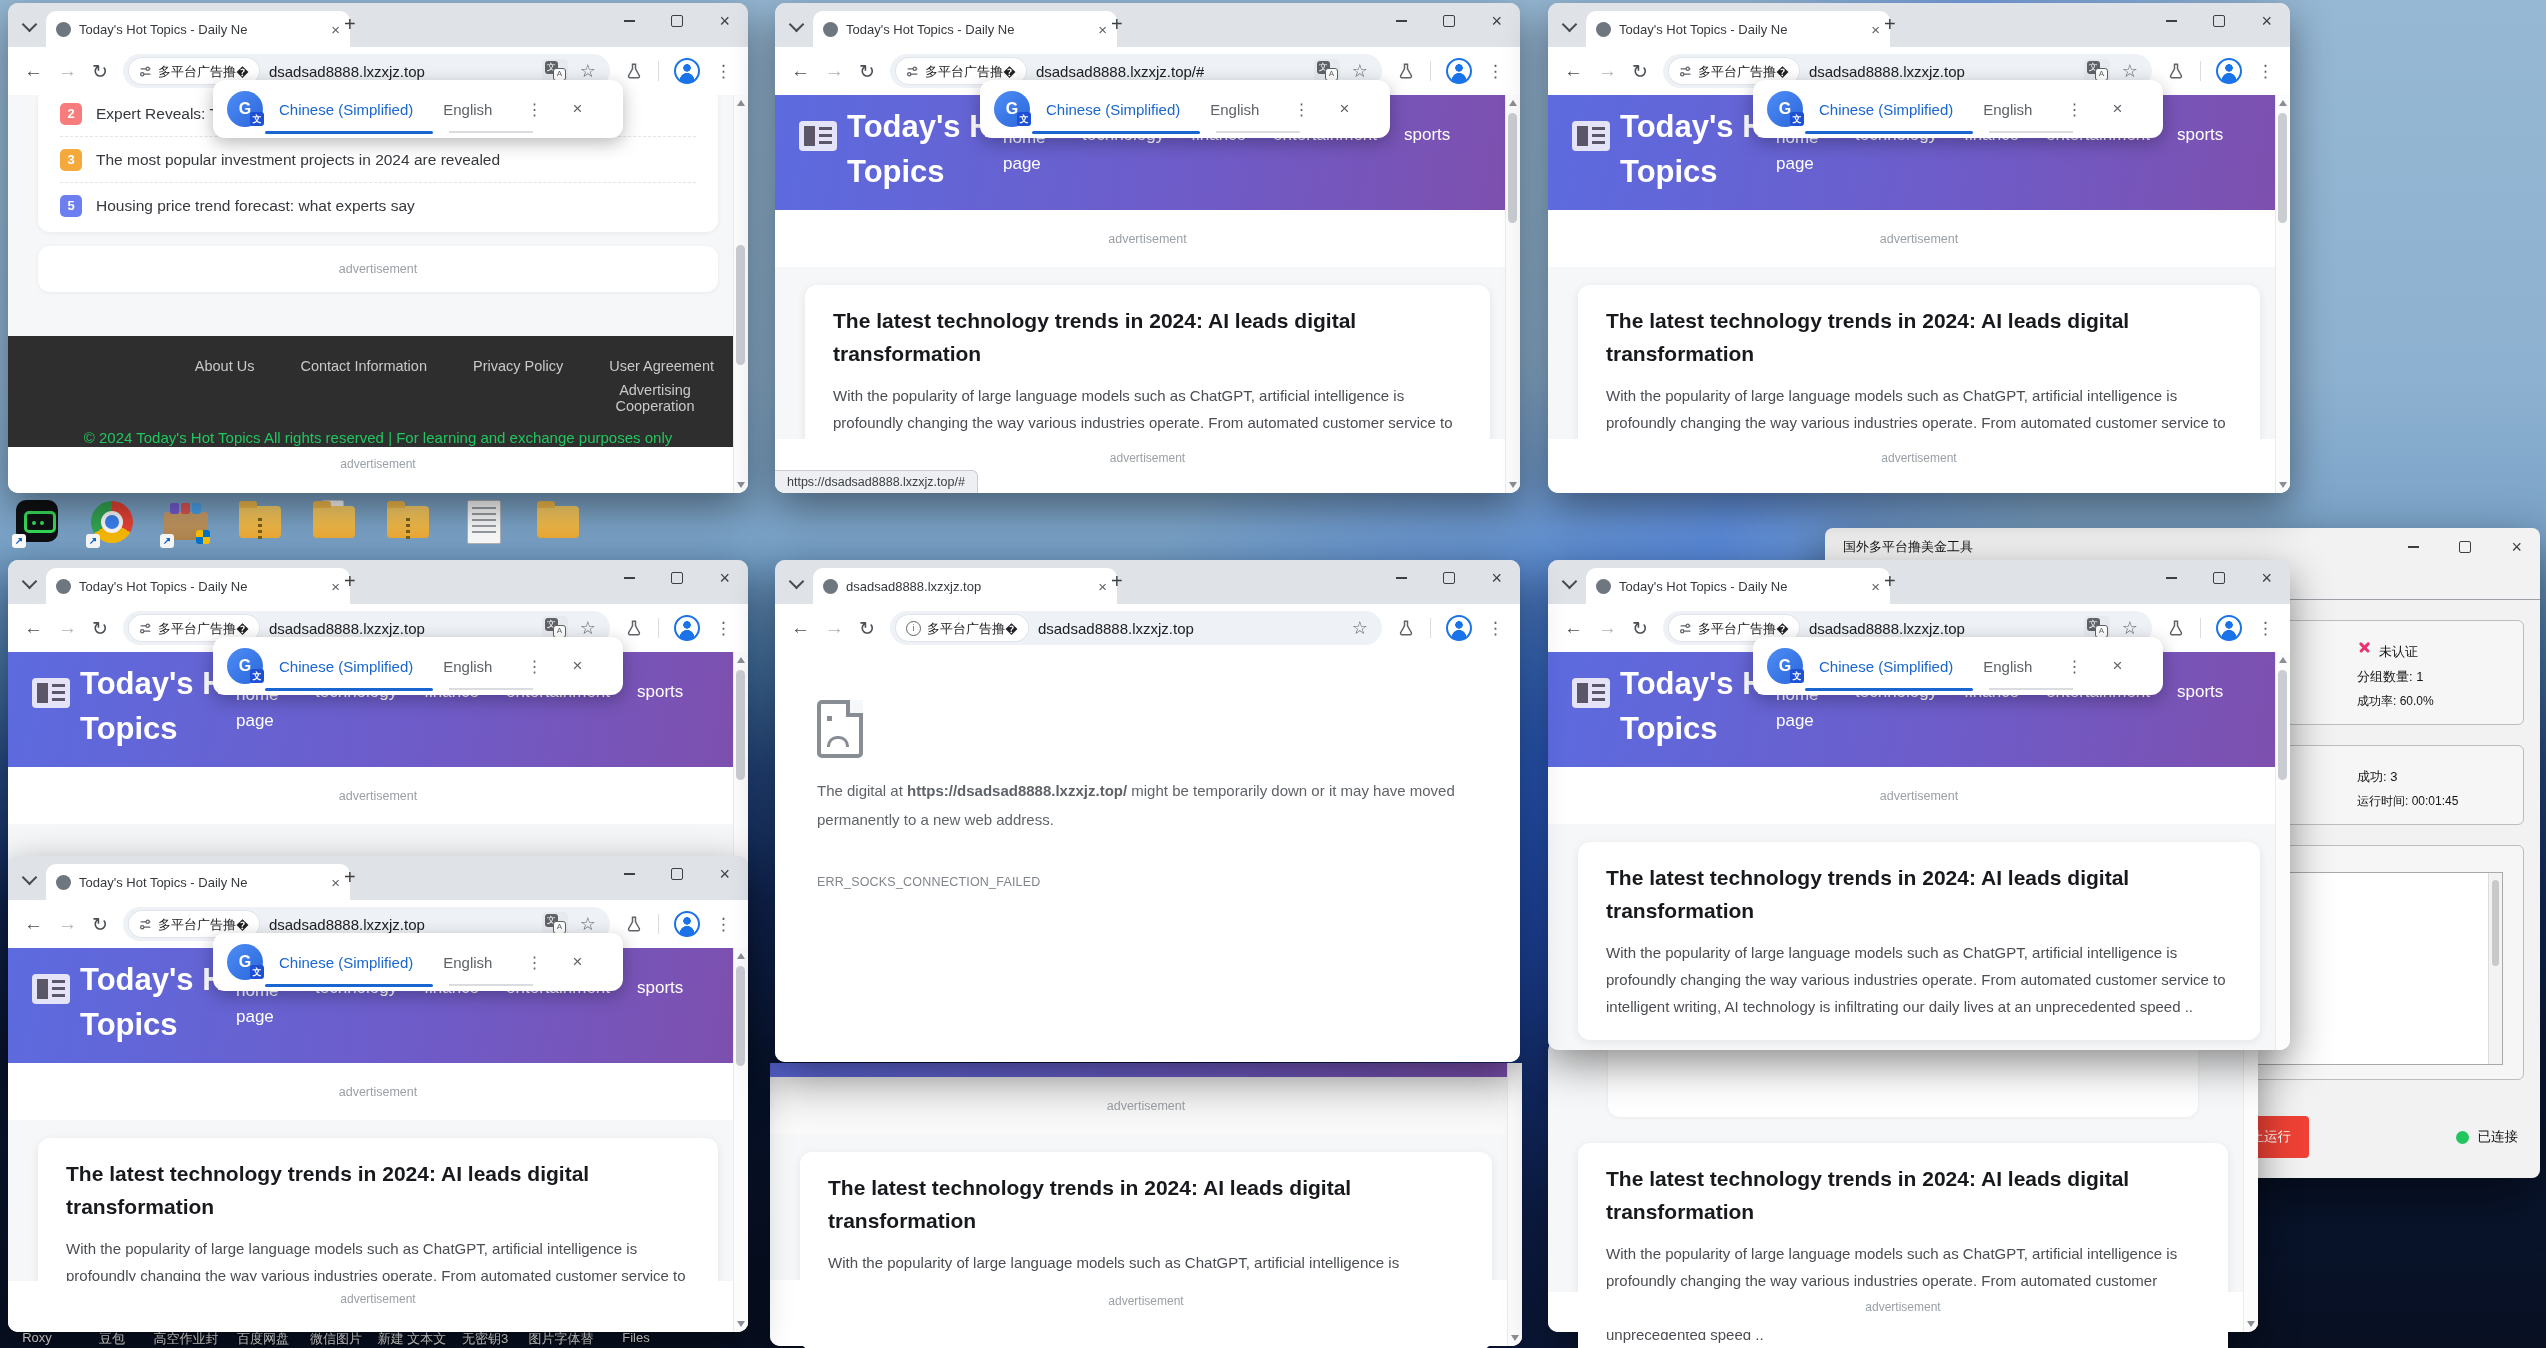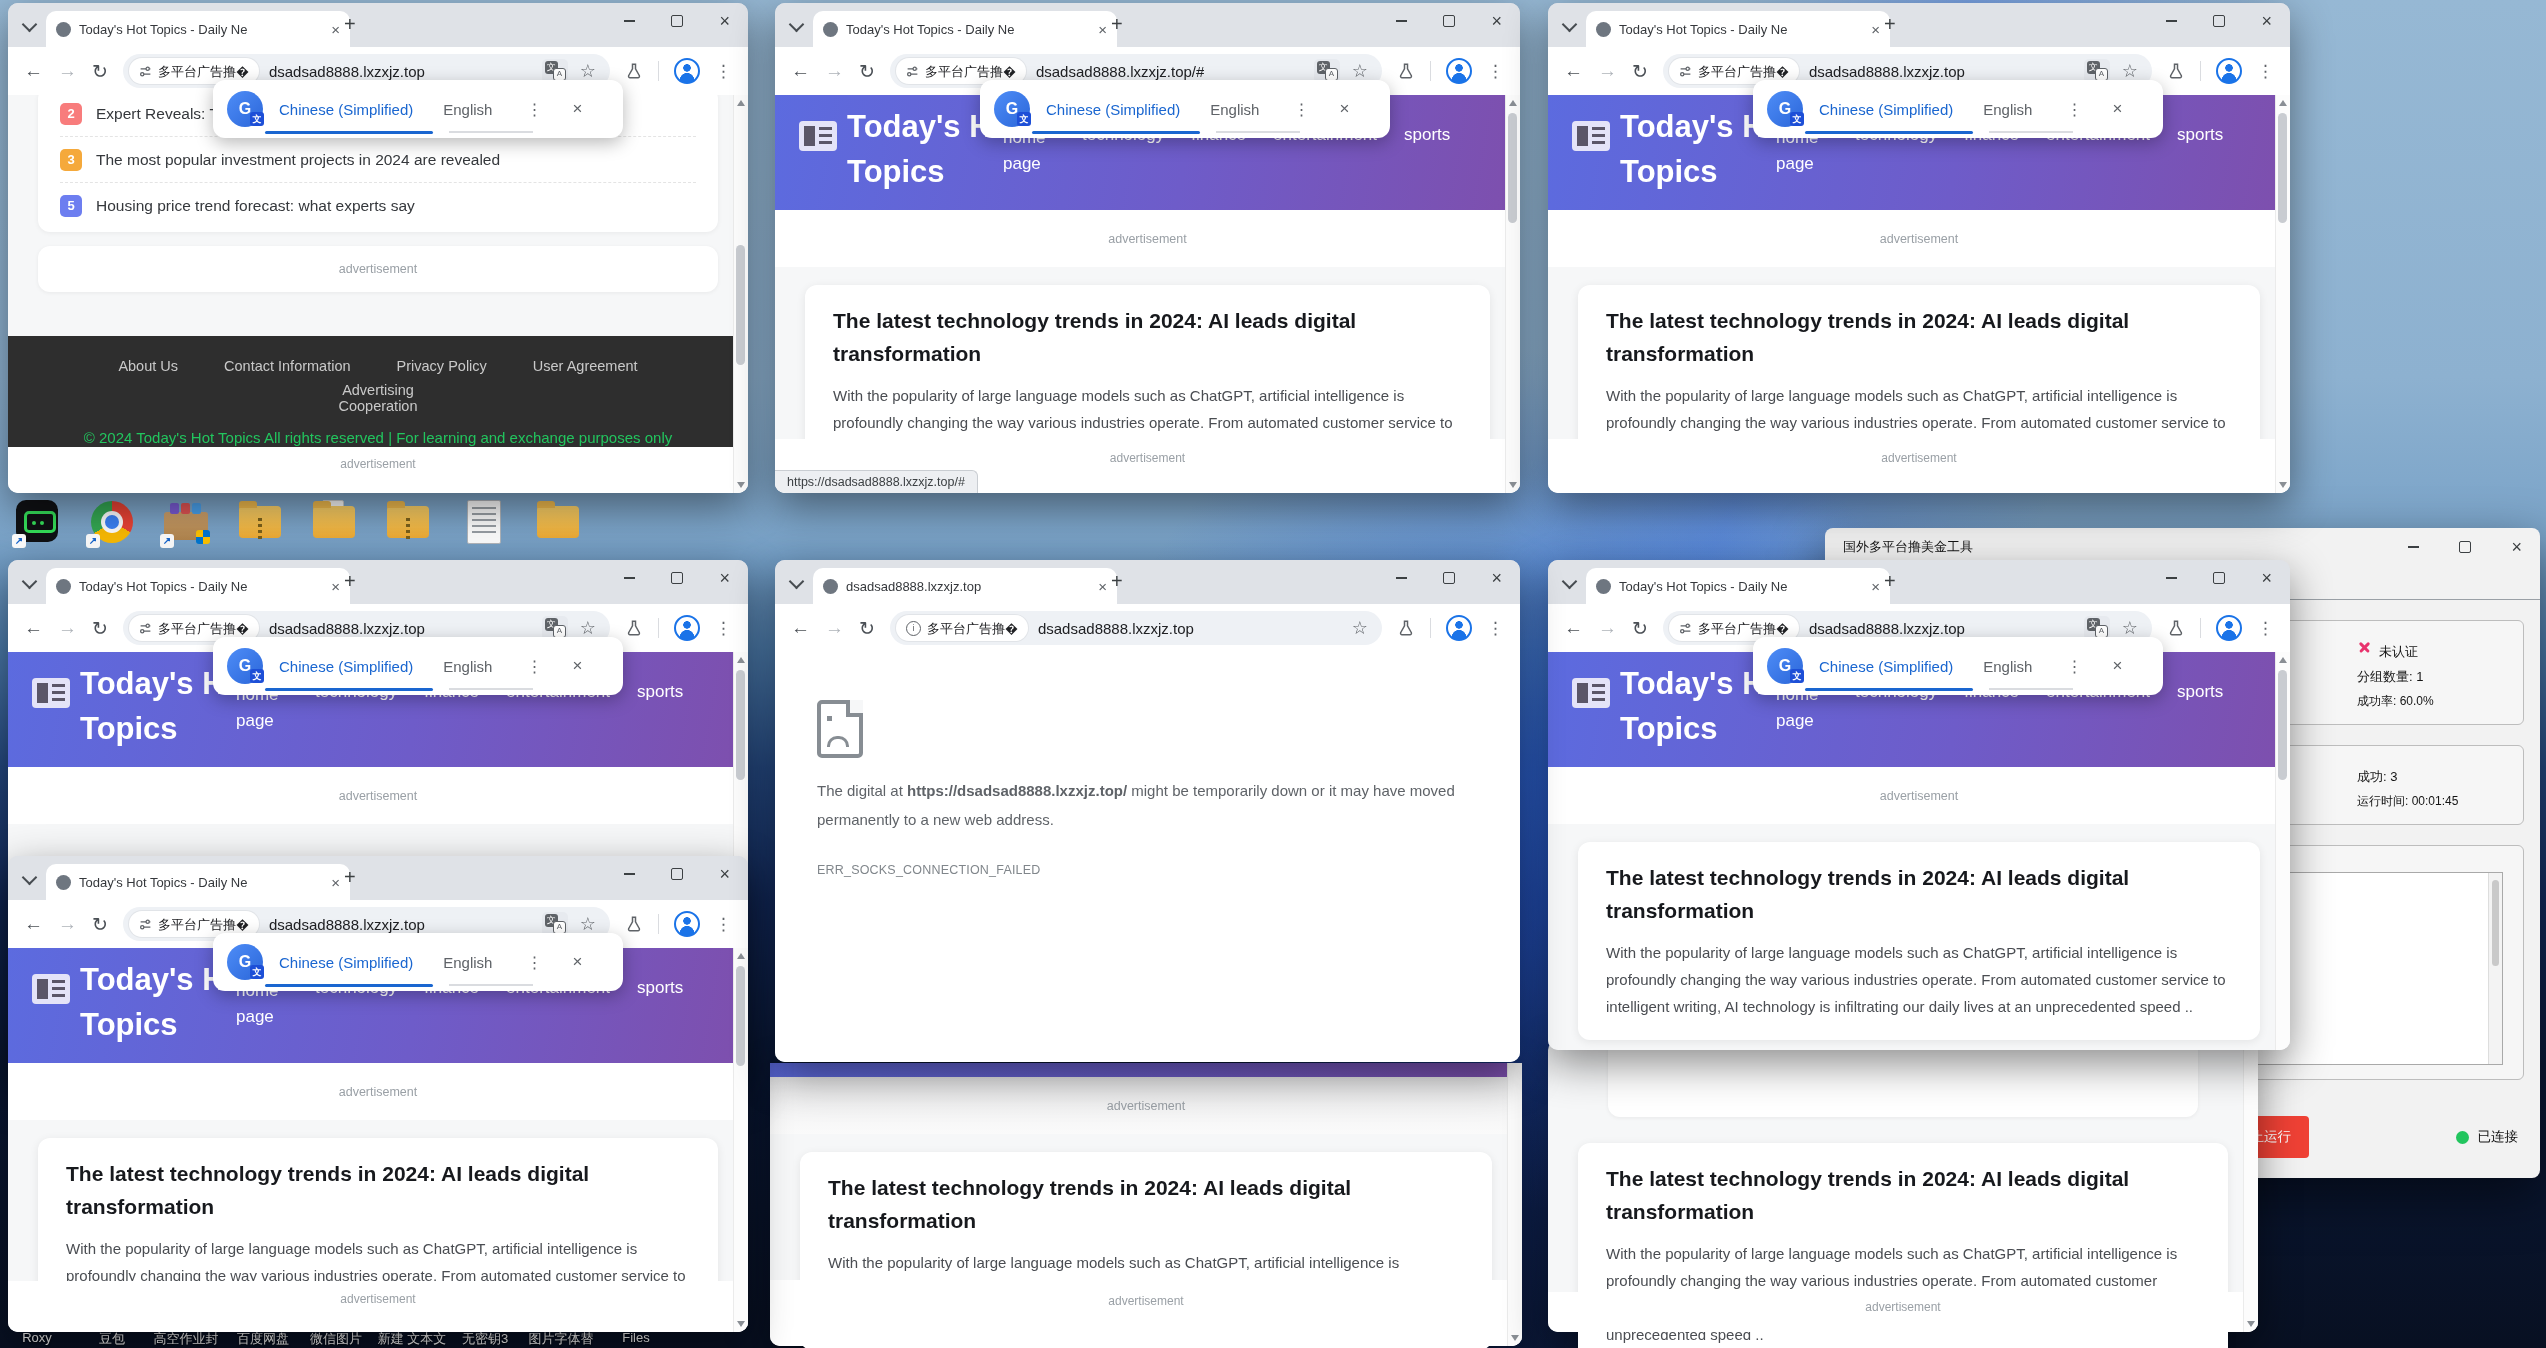--- a/index.html
+++ b/index.html
@@ -93,21 +93,21 @@
     box-shadow:0 1px 4px rgba(0,0,0,.06);}
   .artcard{background:#fff;border-radius:12px;margin:18px 30px 0;padding:20px 28px;box-shadow:0 2px 10px rgba(0,0,0,.08);}
   .art-t{font-size:21px;font-weight:bold;color:#17191d;line-height:1.55;}
   .art-b{margin-top:12px;font-size:15px;color:#4a4d52;line-height:1.8;}
   .hotcard{background:#fff;border-radius:12px;margin:-8px 30px 0;padding:4px 22px;box-shadow:0 1px 5px rgba(0,0,0,.06);}
   .hrow{display:flex;align-items:center;gap:14px;height:45px;border-bottom:1px dashed #e4e4e4;}
   .hrow:last-child{border-bottom:none;}
   .hbadge{width:22px;height:22px;border-radius:5px;color:#fff;font-size:13px;font-weight:bold;text-align:center;line-height:22px;flex:0 0 auto;}
   .htext{font-size:15.5px;color:#35383c;white-space:nowrap;overflow:hidden;}
   .footer{margin-top:44px;background:#2e2e2e;padding:22px 34px 26px;}
-  .flinks{display:flex;flex-wrap:wrap;justify-content:center;column-gap:46px;row-gap:8px;color:#c9c9c9;font-size:14.5px;}
+  .flinks{display:flex;flex-wrap:wrap;justify-content:flex-end;column-gap:46px;row-gap:8px;color:#c9c9c9;font-size:14.5px;}
   .flinks .last{width:118px;text-align:center;}
   .fcopy{margin-top:12px;text-align:center;color:#22c55e;font-size:15px;line-height:1.6;}
   .bottom-ad{position:absolute;left:0;right:0;bottom:0;background:#fff;text-align:center;color:#9aa0a6;font-size:12px;
     border-radius:0 0 10px 10px;}
   .stip{position:absolute;left:0;bottom:0;background:#edeff2;border:1px solid #c9cdd2;border-left:0;border-bottom:0;
     border-top-right-radius:6px;padding:4px 12px;font-size:12.5px;color:#3c4043;z-index:8;}
   
   .tpop{position:absolute;left:205px;top:77px;width:382px;height:58px;background:#fff;border-radius:12px;
     box-shadow:0 5px 18px rgba(0,0,0,.28);display:flex;align-items:center;padding:0 14px;gap:16px;z-index:9;}
   .gt{position:relative;width:36px;height:36px;border-radius:50%;background:linear-gradient(135deg,#4e8df7,#2b66d9);
@@ -122,21 +122,21 @@
   .tp-bar-g{position:absolute;left:236px;bottom:5px;width:84px;height:2px;background:#dadce0;}
   
   .sadfile{position:relative;width:38px;height:50px;border:4px solid #878d93;border-radius:5px;}
   .sadfile .fold{position:absolute;top:-4px;right:-4px;width:13px;height:13px;background:#f6f7f8;
     border-left:4px solid #878d93;border-bottom:4px solid #878d93;}
   .sadfile .eye{position:absolute;left:6px;top:12px;width:5px;height:5px;background:#878d93;}
   .sadfile .frown{position:absolute;left:6px;bottom:7px;width:16px;height:8px;border:3px solid #878d93;border-bottom:none;
     border-radius:10px 10px 0 0;}
   .err-h{margin-top:28px;font-size:26px;color:#202124;}
   .err-p{margin-top:18px;width:660px;font-size:15px;color:#5f6368;line-height:1.95;}
-  .err-c{margin-top:28px;font-size:12.5px;color:#80868b;letter-spacing:.2px;}
+  .err-c{margin-top:40px;font-size:12.5px;color:#80868b;letter-spacing:.2px;}
   
   .tool{position:absolute;left:1825px;top:528px;width:715px;height:650px;background:#f2f2f2;border-radius:8px;
     box-shadow:0 18px 50px rgba(0,0,0,.5);font-size:13px;color:#141414;}
   .t-title{height:38px;display:flex;align-items:center;padding:0 18px;font-size:13px;}
   .t-ctl{margin-left:auto;display:flex;gap:40px;align-items:center;}
   .t-tabs{display:flex;padding:0 12px;border-bottom:1px solid #9aa0a6;align-items:flex-end;height:33px;}
   .ttab{padding:6px 15px;border:1px solid #9aa0a6;border-bottom:none;background:#e9e9e9;margin-right:2px;font-size:13px;}
   .ttab.on{background:#fafafa;padding-top:9px;position:relative;top:1px;}
   .gbox{position:relative;border:1px solid #bdbdbd;border-radius:6px;background:#f6f6f6;margin:20px 16px 0;padding:18px 10px 10px;}
   .gbox-l{position:absolute;top:-10px;left:20px;background:#f2f2f2;padding:0 8px;font-weight:bold;font-size:13.5px;

